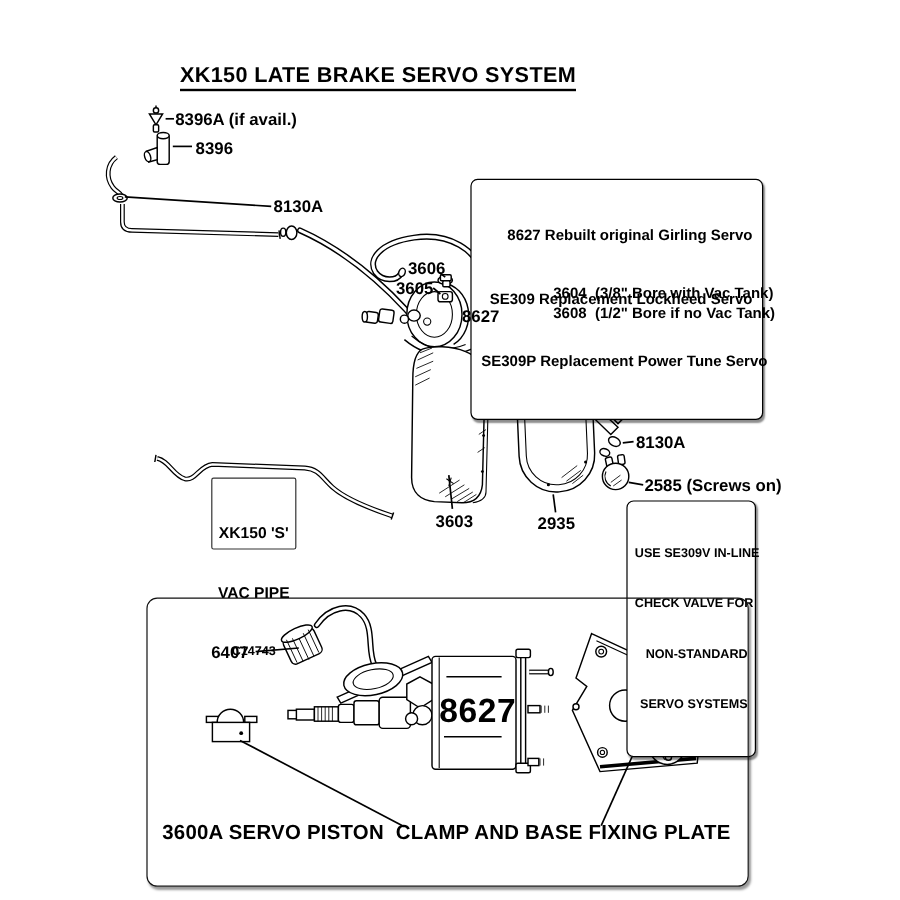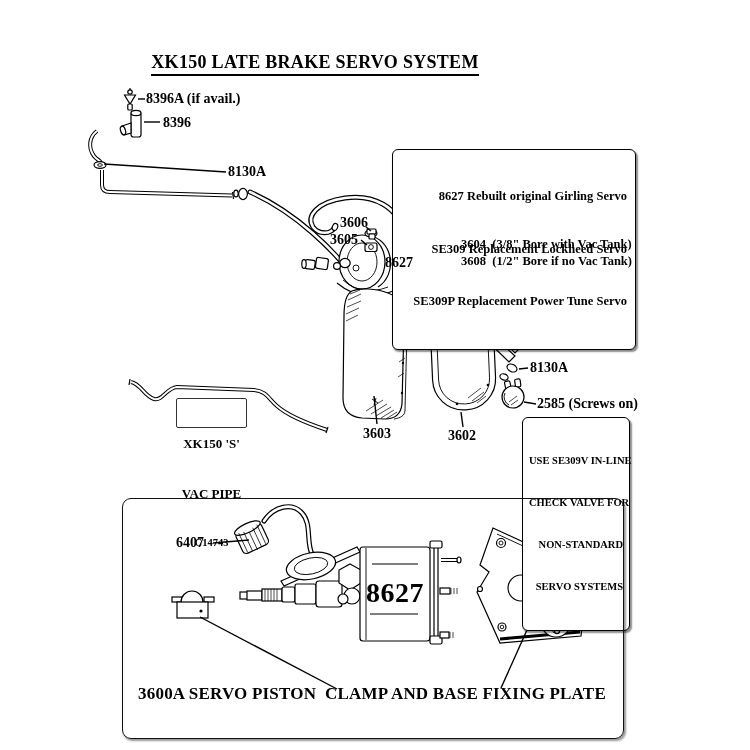--- a/index.html
+++ b/index.html
@@ -1,17 +1,17 @@
 <!DOCTYPE html>
 <html><head>
 <meta charset="utf-8">
 <style>
   html,body{margin:0;padding:0;background:#fff;}
   #page{position:relative;width:750px;height:750px;background:#fff;
-        font-family:Liberation Serif, serif;color:#000;overflow:hidden;}
+        font-family:Liberation Sans, sans-serif;color:#000;overflow:hidden;}
   svg{position:absolute;left:0;top:0;}
   .ln{stroke:#000;stroke-width:1.2;fill:none}
   .lnw{stroke:#000;stroke-width:1.2;fill:#fff}
   .lnt{stroke:#000;stroke-width:0.9;fill:none}
   .hatch{stroke:#000;stroke-width:0.7;fill:none}
   .lead{stroke:#000;stroke-width:1.4;fill:none}
   .to{stroke:#000;stroke-width:5;fill:none;stroke-linecap:round}
   .ti{stroke:#fff;stroke-width:2.6;fill:none;stroke-linecap:round}
   .po{stroke:#000;stroke-width:4;fill:none}
   .pi{stroke:#fff;stroke-width:2;fill:none}
@@ -22,21 +22,21 @@
   .t1 span{display:inline-block;border-bottom:2.4px solid #000;padding-bottom:1px;}
   .t2{font-size:17px;font-weight:bold;margin-top:1px;}
   .plabel{font-size:14px;font-weight:bold;}
   .plabel-sm{font-size:12.5px;font-weight:bold;}
   .roundbox{border:1.6px solid #000;border-radius:6px;background:#fff;
             box-shadow:1.5px 2px 1.5px rgba(0,0,0,0.45);}
   .infobox{left:392px;top:149px;width:244px;padding:3px 8px;box-sizing:border-box;
            font-size:12.5px;font-weight:bold;line-height:17.5px;}
   .cvbox{left:522px;top:417px;width:108px;padding:8px 6px;box-sizing:border-box;
          font-size:10.5px;font-weight:bold;line-height:14px;}
-  .vacbox{left:176px;top:398px;width:71px;height:30px;border:1.2px solid #333;
+  .vacbox{left:176px;top:398px;width:71px;height:60px;border:1.2px solid #333;
           border-radius:2px;background:#fff;text-align:center;box-sizing:border-box;
           padding-top:2px;}
   .vac1{font-size:13px;font-weight:bold;line-height:14px;}
   .vac3{font-size:10.5px;font-weight:bold;line-height:12px;}
   .panel{left:122px;top:498px;width:500px;height:239px;border:1.6px solid #111;
          border-radius:9px;background:transparent;
          box-shadow:1.5px 2px 2px rgba(0,0,0,0.4);}
   .big8627{left:366px;top:577px;font-size:28px;font-weight:bold;letter-spacing:0.5px;}
   .caption{left:128px;top:684px;width:488px;text-align:center;
            font-size:17px;font-weight:bold;letter-spacing:0.2px;}
@@ -287,20 +287,20 @@
   <div class="abs plabel" style="left:163px;top:115px">8396</div>
   <div class="abs plabel" style="left:228px;top:164px">8130A</div>
   <div class="abs plabel" style="left:340px;top:215px">3606</div>
   <div class="abs plabel" style="left:330px;top:232px">3605</div>
   <div class="abs plabel" style="left:385px;top:255px">8627</div>
   <div class="abs plabel-sm" style="left:461px;top:237px">3604  (3/8" Bore with Vac Tank)</div>
   <div class="abs plabel-sm" style="left:461px;top:254px">3608  (1/2" Bore if no Vac Tank)</div>
   <div class="abs plabel" style="left:530px;top:360px">8130A</div>
   <div class="abs plabel" style="left:537px;top:396px">2585 (Screws on)</div>
   <div class="abs plabel" style="left:363px;top:426px">3603</div>
-  <div class="abs plabel" style="left:448px;top:428px">3602</div>
+  <div class="abs plabel" style="left:448px;top:428px">2935</div>
 
   <div class="abs panel"></div>
   <div class="abs plabel" style="left:176px;top:535px">6407</div>
   <div class="abs big8627">8627</div>
   <div class="abs caption">3600A SERVO PISTON  CLAMP AND BASE FIXING PLATE</div>
 
 </div>
 
 </body></html>

